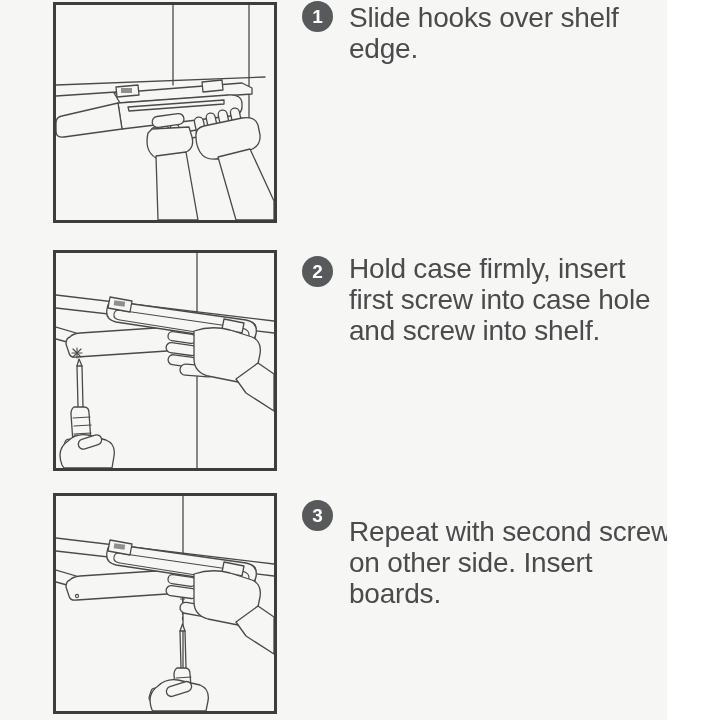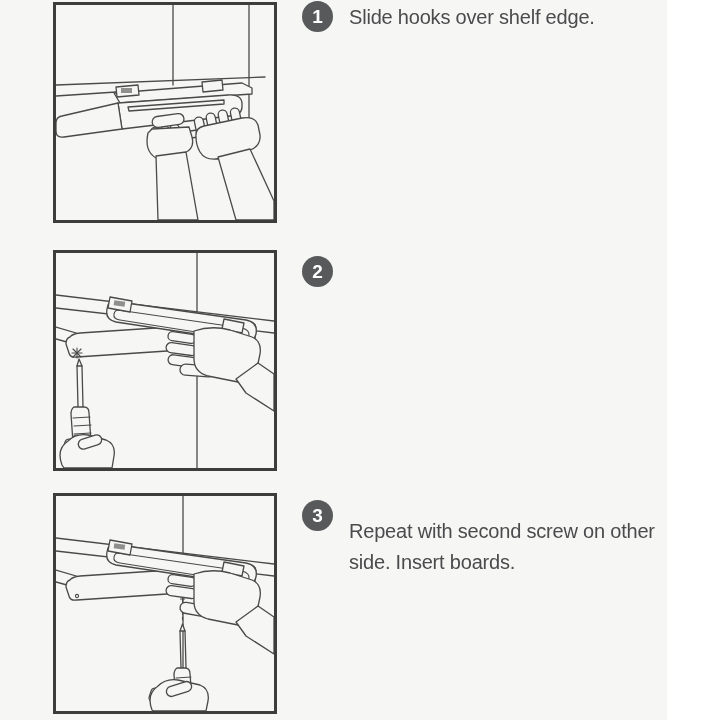--- a/index.html
+++ b/index.html
@@ -23,21 +23,21 @@
   .badge{
     position:absolute;left:302px;width:31px;height:31px;border-radius:50%;
     background:#58595b;color:#ffffff;text-align:center;
     font-size:19px;line-height:31px;font-weight:bold;
   }
   #badge1{top:1px;}
   #badge2{top:256px;}
   #badge3{top:500px;}
   .step-text{
     position:absolute;left:349px;width:324px;
-    color:#4b4b4d;font-size:20px;line-height:31px;letter-spacing:-0.2px;
+    color:#4b4b4d;font-size:28px;line-height:31px;letter-spacing:-0.2px;
   }
   #text1{top:2px;}
   #text2{top:253px;}
   #text3{top:516px;}
   
   .ln{fill:none;stroke:#4a4a4a;stroke-width:1.3;stroke-linecap:round;stroke-linejoin:round;}
   .sh{fill:#f6f6f5;stroke:#4a4a4a;stroke-width:1.3;stroke-linejoin:round;}
   .dk{fill:#8f8f8f;stroke:none;}
   .thin{stroke-width:1.1;}
 </style>
@@ -183,20 +183,21 @@
   </div>
 
   <div class="badge" id="badge1">
     <span>1</span>
   </div>
   <div class="step-text" id="text1">Slide hooks over shelf edge.</div>
 
   <div class="badge" id="badge2">
     <span>2</span>
   </div>
+  <div class="step-text" id="text2">Hold case firmly, insert first screw into case hole and screw into shelf.</div>
 
   <div class="badge" id="badge3">
     <span>3</span>
   </div>
   <div class="step-text" id="text3">Repeat with second screw on other side. Insert boards.</div>
 
 </div>
 
 <div style="position:absolute;left:667px;top:0;width:53px;height:720px;background:#ffffff;"></div>
 

